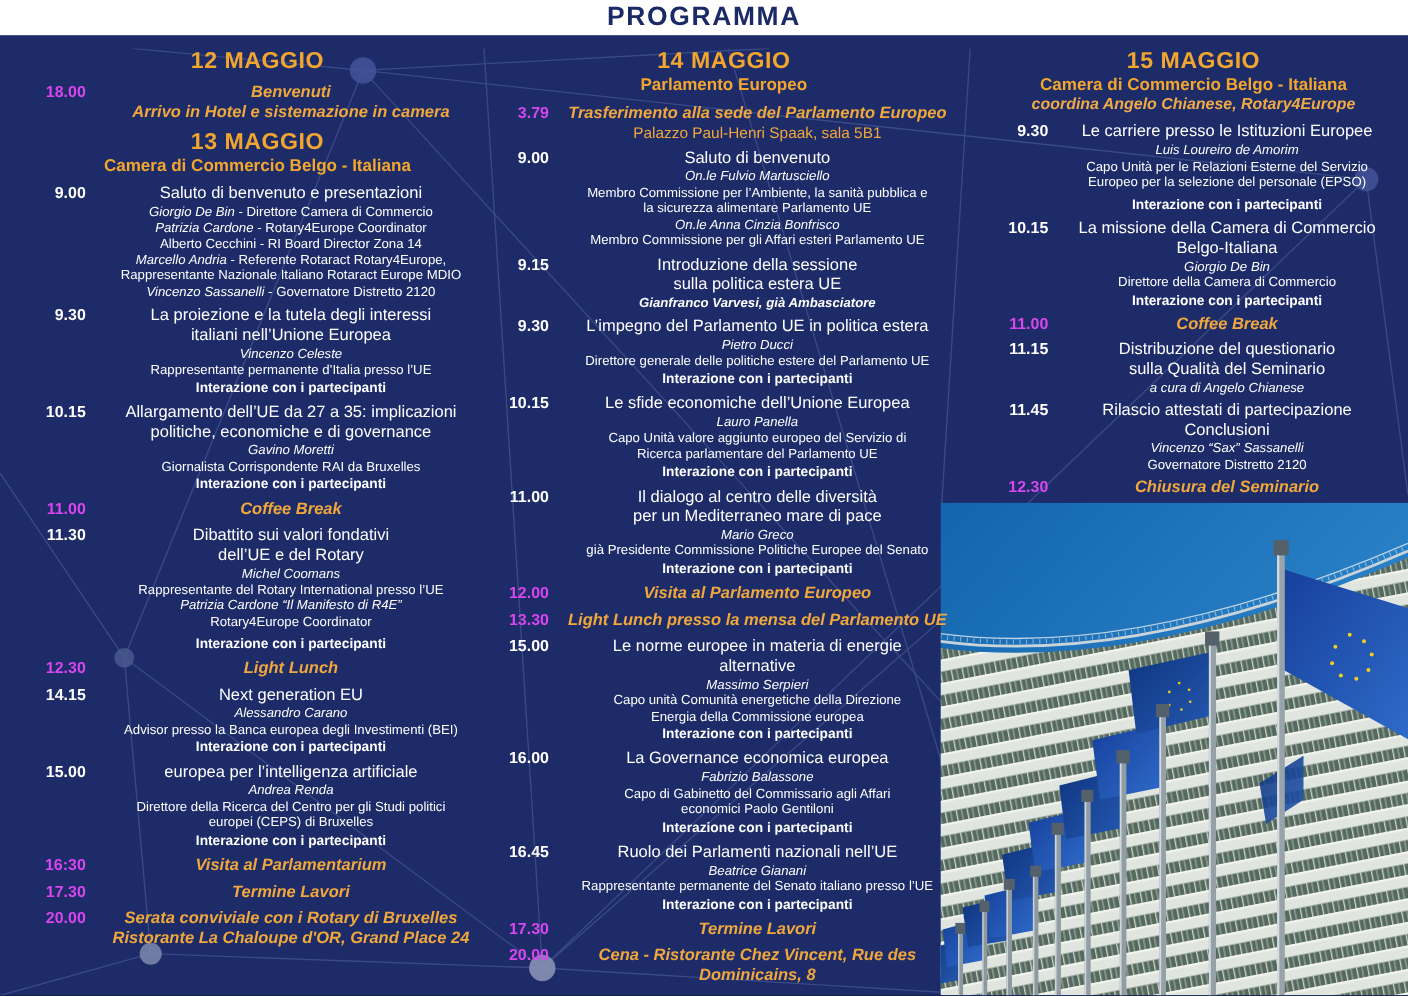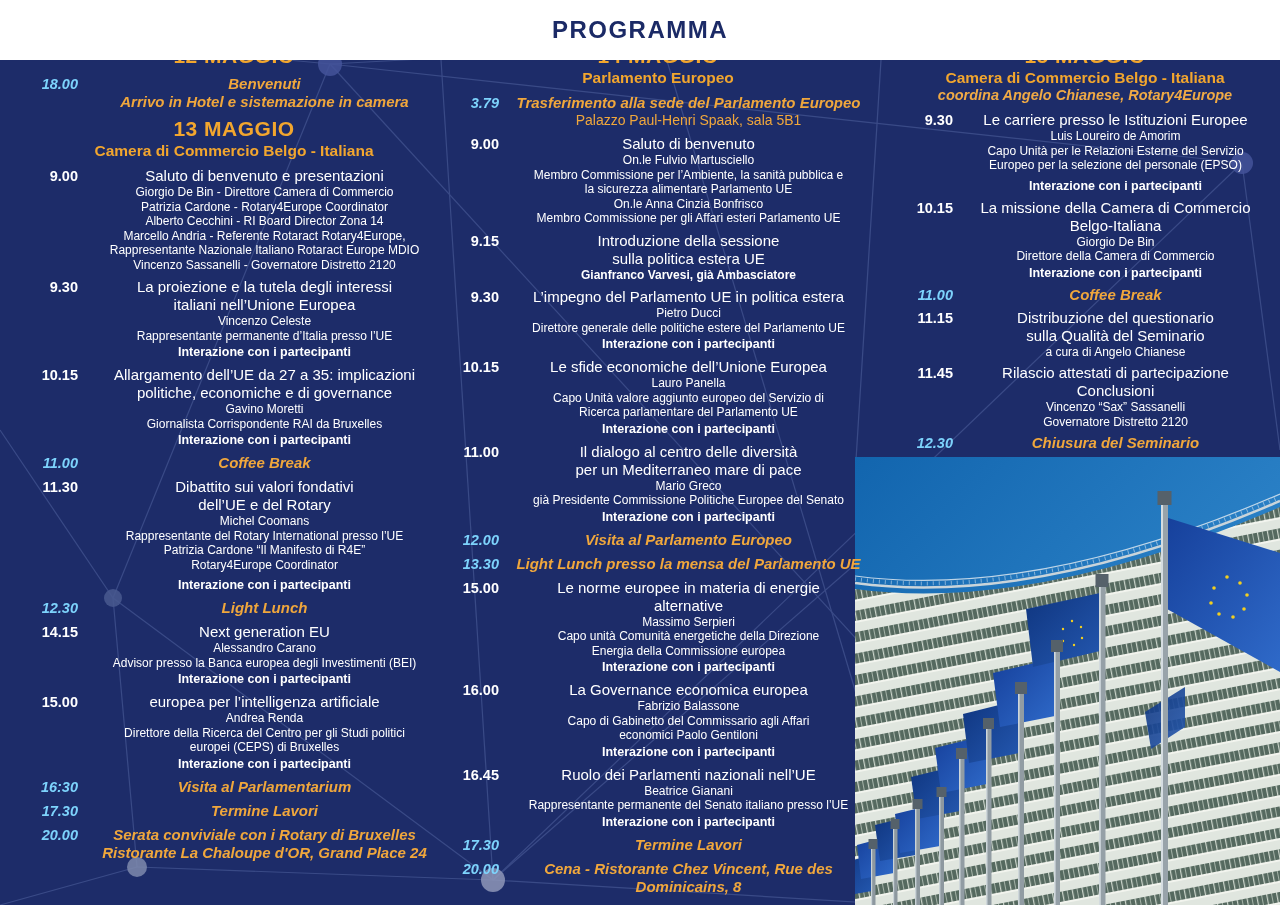--- a/index.html
+++ b/index.html
@@ -1,39 +1,39 @@
 <!DOCTYPE html>
 <html><head>
 <meta charset="utf-8">
 <style>
   html,body{margin:0;padding:0;background:#0e1630;}
   .page{position:relative;width:1280px;height:905px;background:#1d2c69;overflow:hidden;
         font-family:"Liberation Sans",sans-serif;-webkit-font-smoothing:antialiased;}
-  .topbar{position:absolute;top:0;left:0;right:0;height:60px;background:#ffffff;
+  .topbar{position:absolute;top:0;left:0;right:0;height:32px;background:#ffffff;
           display:flex;align-items:center;justify-content:center;z-index:4;}
   .topbar h1{margin:0;font-size:24px;font-weight:bold;color:#1b2a66;letter-spacing:1.5px;}
   .network{position:absolute;left:0;top:44px;width:1280px;height:861px;z-index:1;}
   .col{position:absolute;top:42px;z-index:3;}
   #col1{left:26px;width:416px;}
   #col2{left:447px;width:422px;}
   #col3{left:901px;width:368px;}
   .day-header{text-align:center;margin:2px 0 7px 0;}
   .day-title{font-size:21px;font-weight:bold;color:#f2a62e;line-height:24px;letter-spacing:.5px;}
   .day-sub{font-size:15.5px;font-weight:bold;color:#f2a62e;line-height:19px;}
   .day-sub-italic{font-size:14.5px;font-weight:bold;font-style:italic;color:#f0aa45;line-height:17px;}
   .event{display:flex;gap:9px;margin-bottom:6px;}
   #col3 .event{margin-bottom:5px;}
   .time{flex:0 0 52px;text-align:right;font-weight:bold;font-size:14.5px;color:#ffffff;line-height:18px;}
-  .event.gold .time{color:#7dd3fc;font-style:italic;}
+  .event.gold .time{color:#d946ef;}
   .body{flex:1;min-width:0;text-align:center;}
   .title-line{font-size:15px;line-height:18px;color:#ffffff;}
   .event.gold .title-line{color:#f0a73c;font-style:italic;font-weight:bold;}
   .subtitle-line{font-size:14px;line-height:17px;color:#f0a73c;}
   .detail{font-size:12px;line-height:14.5px;color:#ffffff;}
-  .detail .it{}
+  .detail .it{font-style:italic;}
   .detail .bd{font-weight:bold;}
   .interaction{font-size:12.5px;font-weight:bold;color:#ffffff;line-height:16px;margin-top:1px;}
   .interaction.gap{margin-top:5px;}
   .photo{position:absolute;left:855px;top:457px;width:425px;height:448px;z-index:2;}
 </style>
 </head>
 <body>
 
 <div class="page">
 

